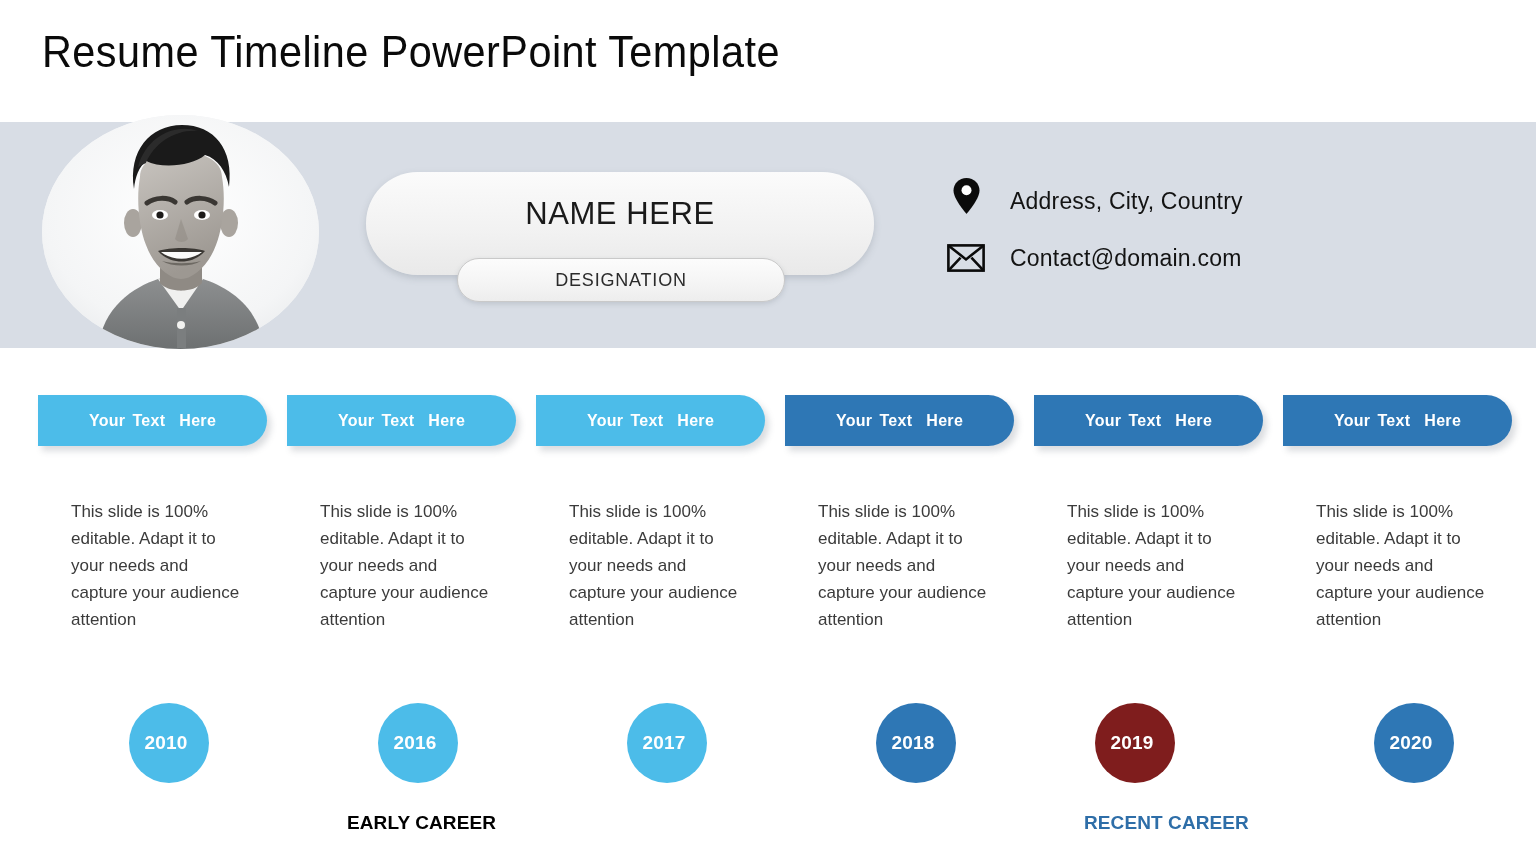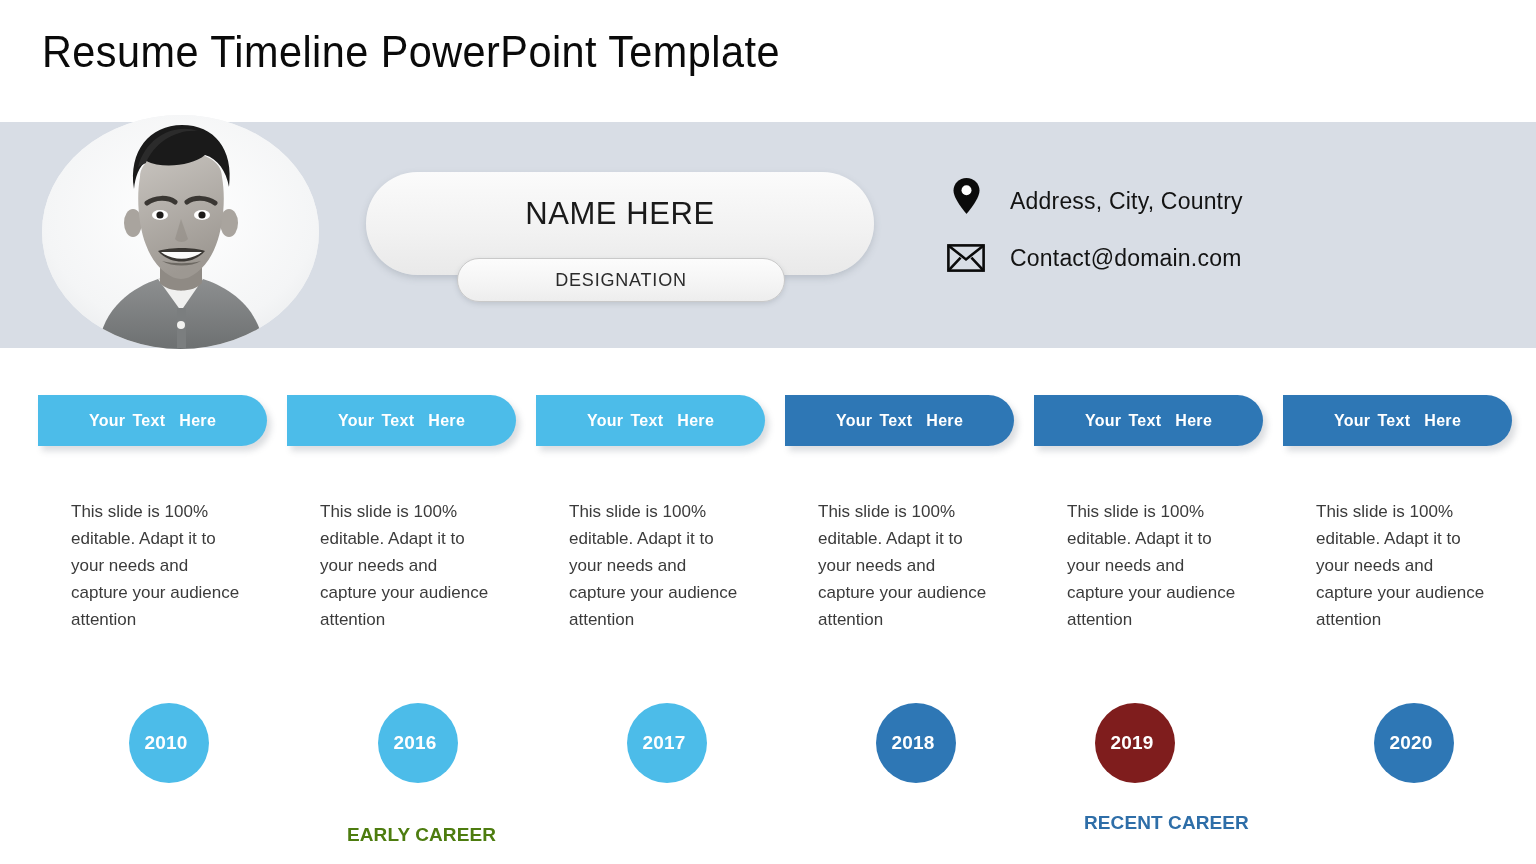--- a/index.html
+++ b/index.html
@@ -354,14 +354,14 @@
     <span class="year-label">2018</span>
   </div>
   <div class="year-circle" style="left:1095px;background:#7f1d1d;">
     <span class="year-label">2019</span>
   </div>
   <div class="year-circle" style="left:1374px;background:#2e77b5;">
     <span class="year-label">2020</span>
   </div>
 </div>
 
-<div class="career-caption" style="left:347px;color:#4d7c0f;margin-top:12px;">EARLY CAREER</div>
+<div class="career-caption" style="left:347px;color:#000000;">EARLY CAREER</div>
 <div class="career-caption" style="left:1084px;color:#2e6ea8;">RECENT CAREER</div>
 
 </body></html>

